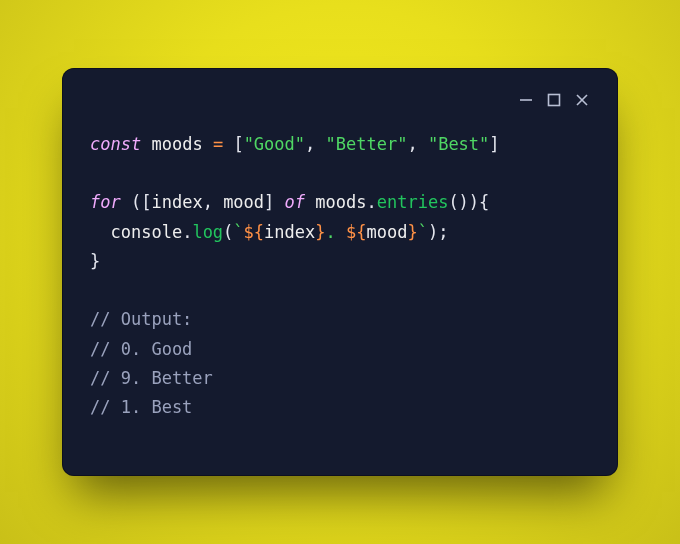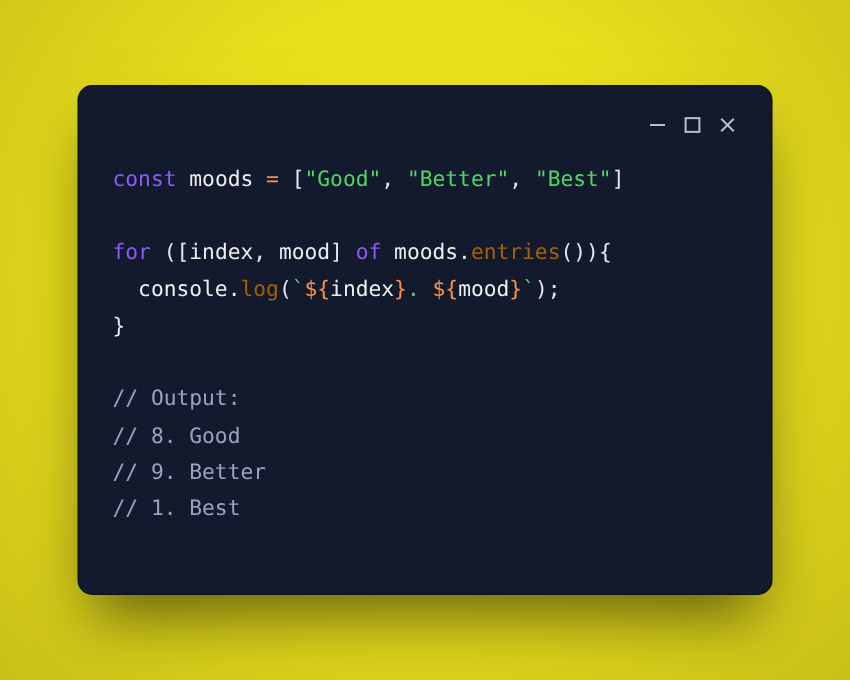--- a/index.html
+++ b/index.html
@@ -23,26 +23,26 @@
     height:24px; margin-bottom:18px;
     color:#b8bfd4;
   }
   .ico { width:16px; height:16px; display:inline-flex; align-items:center; justify-content:center; }
   .ico svg { width:16px; height:16px; stroke:#b8bfd4; fill:none; stroke-width:1.6; }
   pre.code {
     font: 500 17px/1.72 "SF Mono", ui-monospace, Menlo, Consolas, monospace;
     white-space:pre;
     color:#e4e6ee;
   }
-  .k   { color:#8b5cf6; }        
+  .k   { color:#f0abfc; font-style:italic; }        
   .def { color:#eeeeee; }                           
   .op  { color:#ff9146; }                           
   .pun { color:#e4e6ee; }                           
   .str { color:#4fd764; }                           
-  .call{ color:#a16207; }                           
+  .call{ color:#22c55e; }                           
   .obj { color:#eeeeee; }
   .tstr{ color:#4fd764; }
   .int { color:#ff9146; }                           
   .iv  { color:#eeeeee; }                           
   .cmt { color:#9aa2bd;margin-top:46px; }
 </style>
 </head>
 <body>
 
 <div class="window">
@@ -66,17 +66,17 @@
     </span>
   </div>
 
   <pre class="code"><span class="k">const</span> <span class="def">moods</span> <span class="op">=</span> <span class="pun">[</span><span class="str">"Good"</span><span class="pun">, </span><span class="str">"Better"</span><span class="pun">, </span><span class="str">"Best"</span><span class="pun">]</span>
 
 <span class="k">for</span><span class="pun"> (</span><span class="pun">[</span><span class="def">index</span><span class="pun">, </span><span class="def">mood</span><span class="pun">]</span><span class="k"> of </span><span class="obj">moods</span><span class="pun">.</span><span class="call">entries</span><span class="pun">()</span><span class="pun">)</span><span class="pun">{</span>
 <span class="pun">  </span><span class="obj">console</span><span class="pun">.</span><span class="call">log</span><span class="pun">(</span><span class="tstr">`</span><span class="int">${</span><span class="iv">index</span><span class="int">}</span><span class="tstr">. </span><span class="int">${</span><span class="iv">mood</span><span class="int">}</span><span class="tstr">`</span><span class="pun">);</span>
 <span class="pun">}</span>
 
 <span class="cmt">// Output:</span>
-<span class="cmt">// 8. Good</span>
+<span class="cmt">// 0. Good</span>
 <span class="cmt">// 9. Better</span>
 <span class="cmt">// 1. Best</span></pre>
 
 </div>
 
 </body></html>

